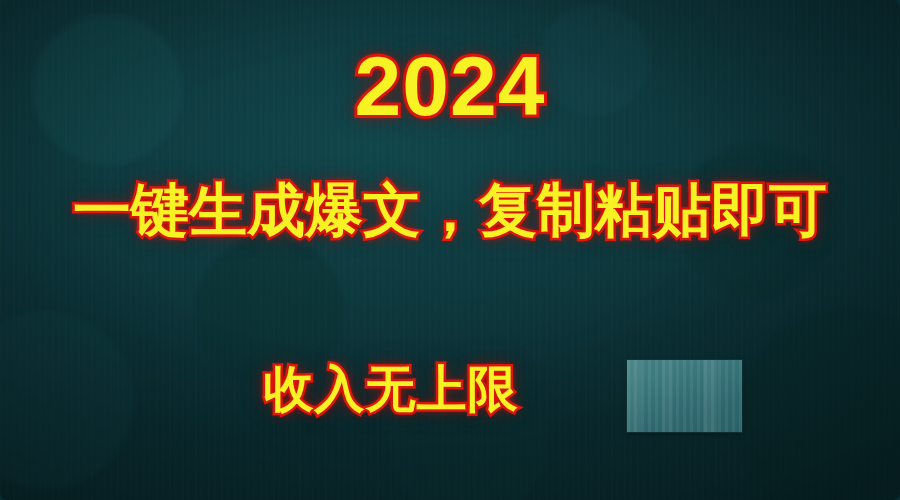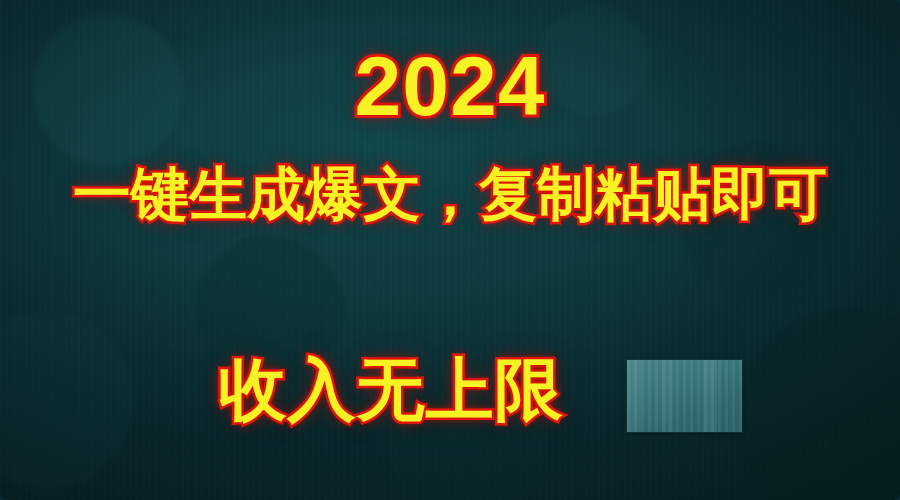--- a/index.html
+++ b/index.html
@@ -91,35 +91,35 @@
 
   .line-year {
     top: 38px;
     font-size: 84px;
     line-height: 96px;
     letter-spacing: 1px;
     -webkit-text-stroke-width: 6px;
   }
 
   .line-two {
-    top: 160px;
+    top: 176px;
     font-size: 58px;
     line-height: 68px;
     letter-spacing: 0px;
   }
 
   .line-three {
     top: 258px;
     font-size: 58px;
     line-height: 68px;
   }
 
   .line-four {
     top: 352px;
-    font-size: 68px;
+    font-size: 50px;
     line-height: 74px;
     letter-spacing: 1px;
     text-align: center;
     width: 782px;
   }
 
   
   .redaction {
     position: absolute;
     left: 627px;

